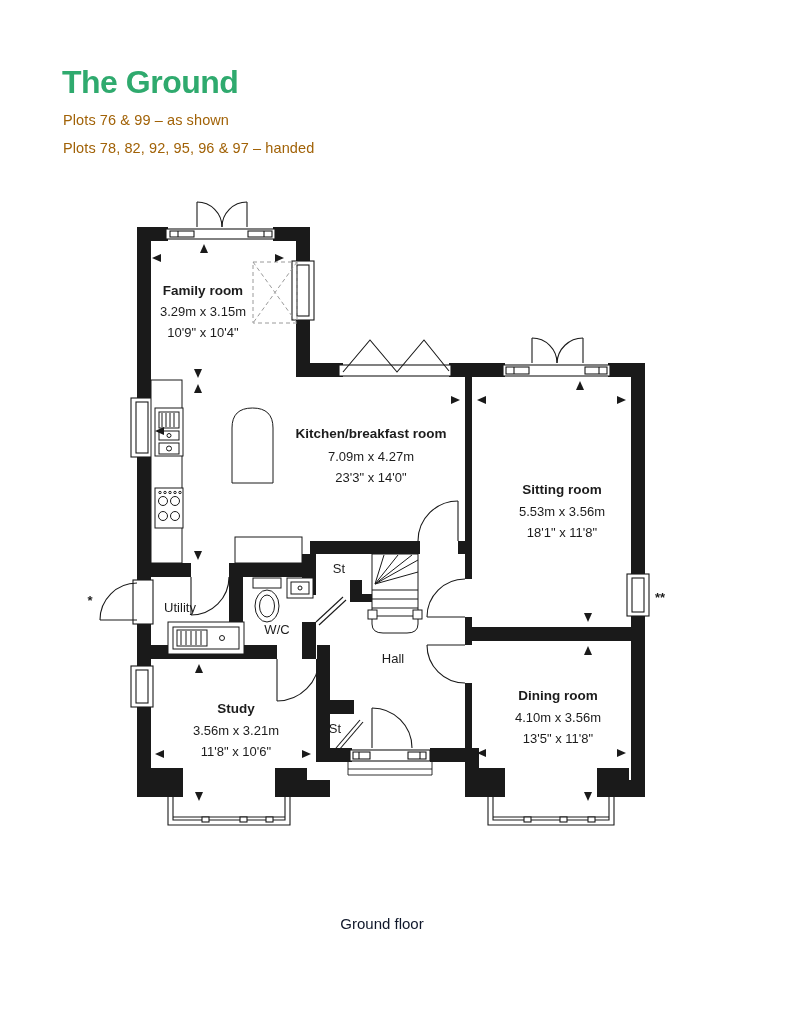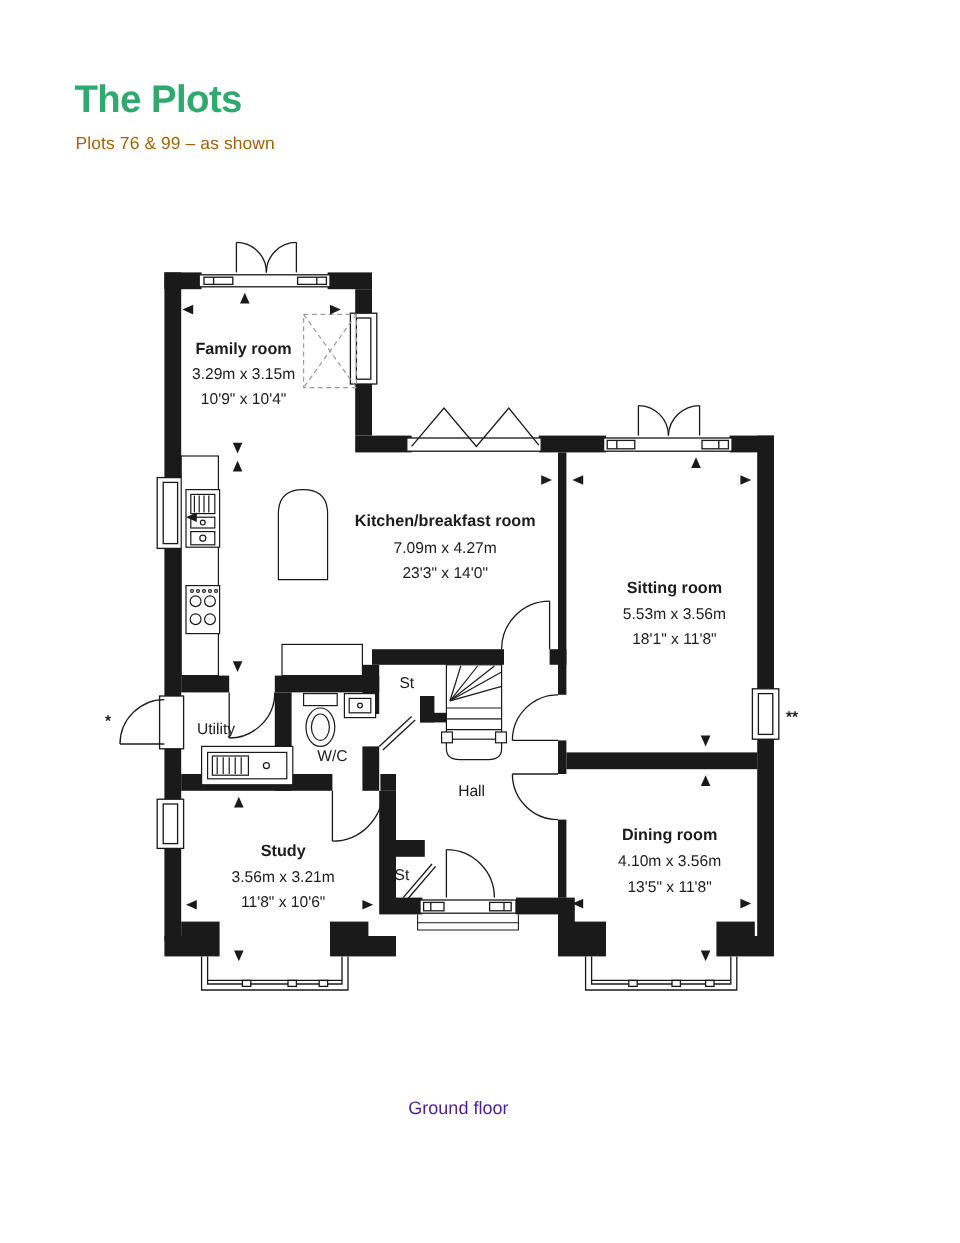--- a/index.html
+++ b/index.html
@@ -4,34 +4,35 @@
 <style>
   html,body{margin:0;padding:0;background:#ffffff;}
   #page{position:relative;width:800px;height:1036px;background:#ffffff;overflow:hidden;
         font-family:"Liberation Sans",sans-serif;color:#1c1c1c;}
   #title{position:absolute;left:62px;top:64px;font-size:32px;font-weight:700;
          letter-spacing:-0.5px;color:#2FAA6E;}
   .plots{position:absolute;left:63px;font-size:14.5px;color:#a16207;letter-spacing:0.1px;}
   #plots1{top:112px;}
   #plots2{top:140px;}
   #floor-caption{position:absolute;left:0;top:915px;width:764px;text-align:center;
-                 font-size:15px;color:#4c1d95;}
+                 font-size:15px;color:#0f172a;}
   svg text{font-family:"Liberation Sans",sans-serif;fill:#1c1c1c;}
   .room-name{font-size:13.5px;font-weight:700;}
   .room-dim{font-size:13px;}
   .small-label{font-size:13px;}
   .note{font-size:13px;font-weight:700;}
 </style>
 </head>
 <body>
 
 <div id="page">
 
-  <div id="title">The Plots</div>
+  <div id="title">The Ground</div>
   <div id="plots1" class="plots">Plots 76 &amp; 99 – as shown</div>
+  <div id="plots2" class="plots">Plots 78, 82, 92, 95, 96 &amp; 97 – handed</div>
 
   <svg width="800" height="1036" viewBox="0 0 800 1036">
 
     <g fill="#1a1a1a" stroke="none">
       <rect x="137" y="227" width="31" height="14"></rect>
       <rect x="273" y="227" width="37" height="14"></rect>
       <rect x="137" y="227" width="14" height="355"></rect>
       <rect x="137" y="622" width="14" height="162"></rect>
       <rect x="296" y="241" width="14" height="122"></rect>
       <rect x="296" y="363" width="47" height="14"></rect>

